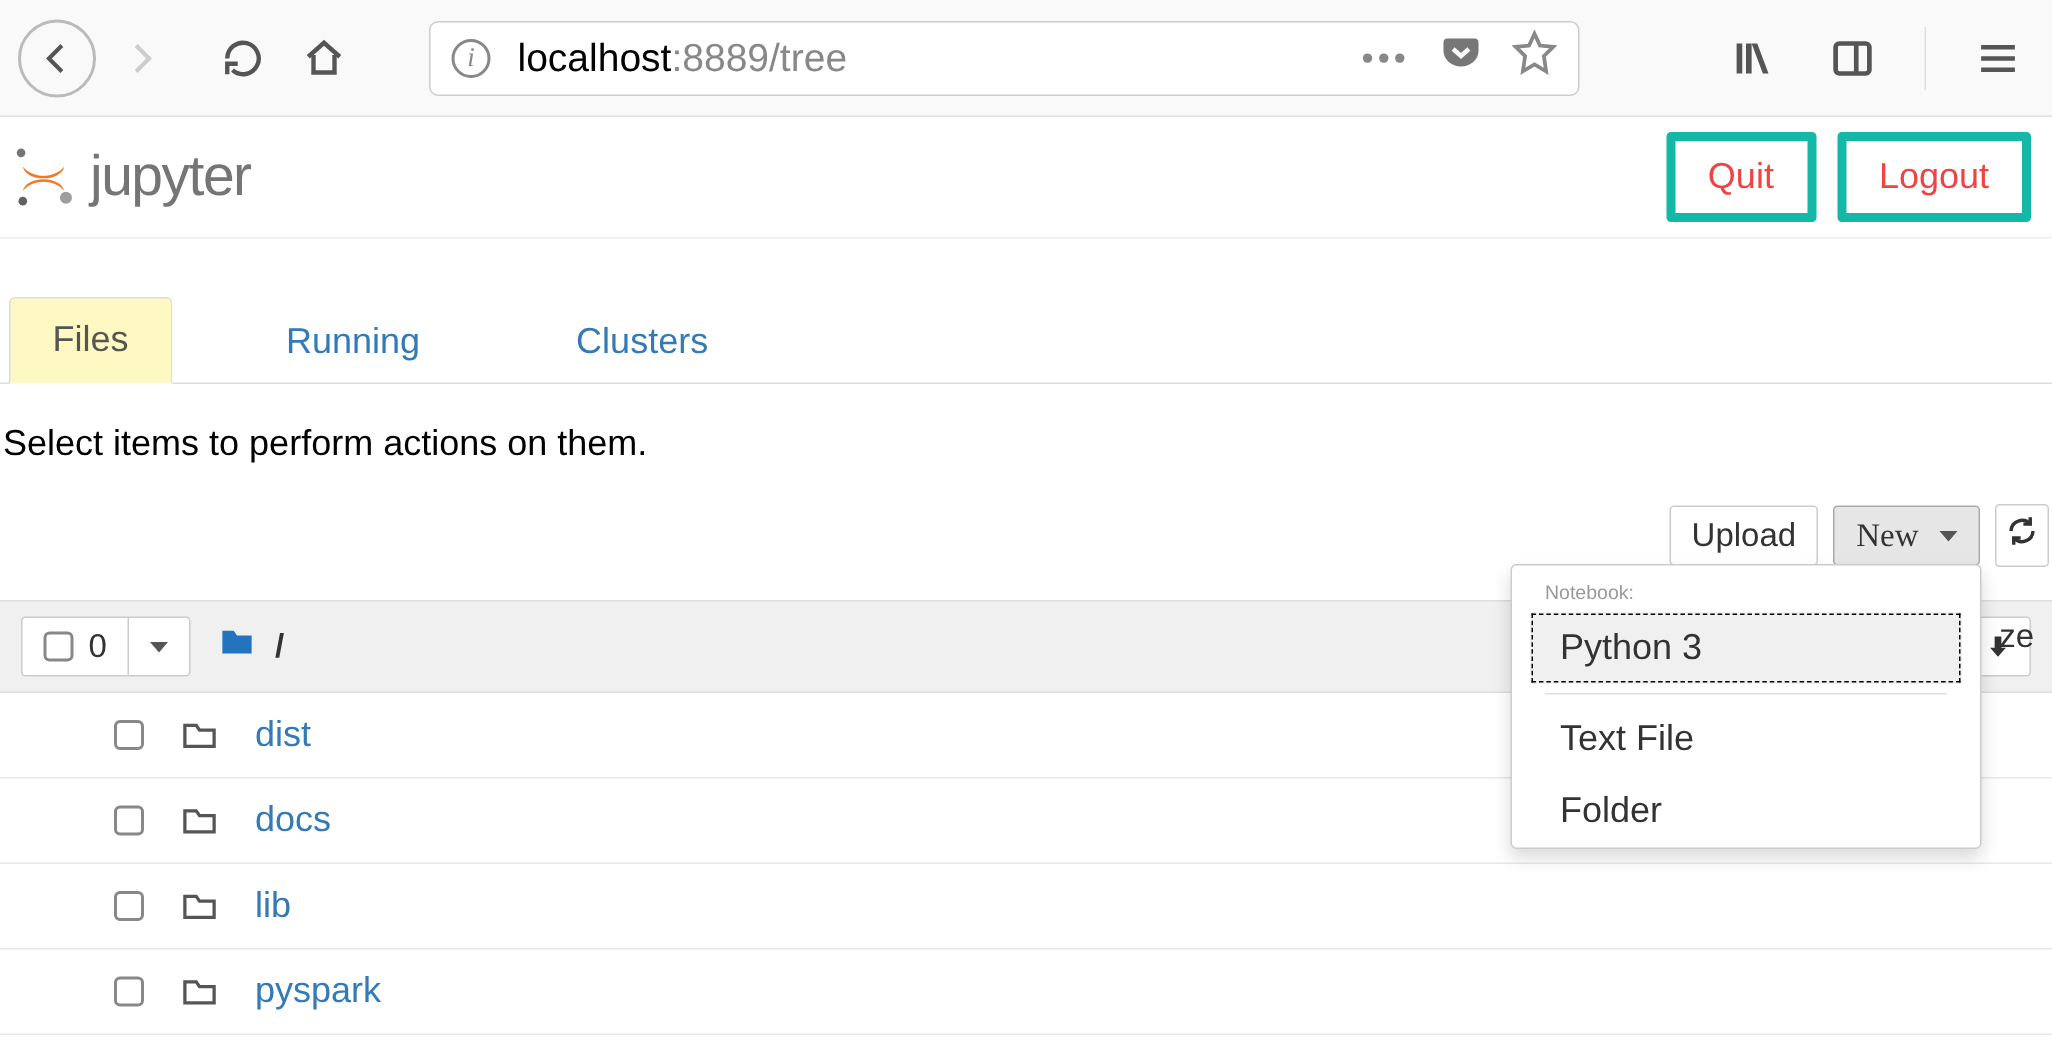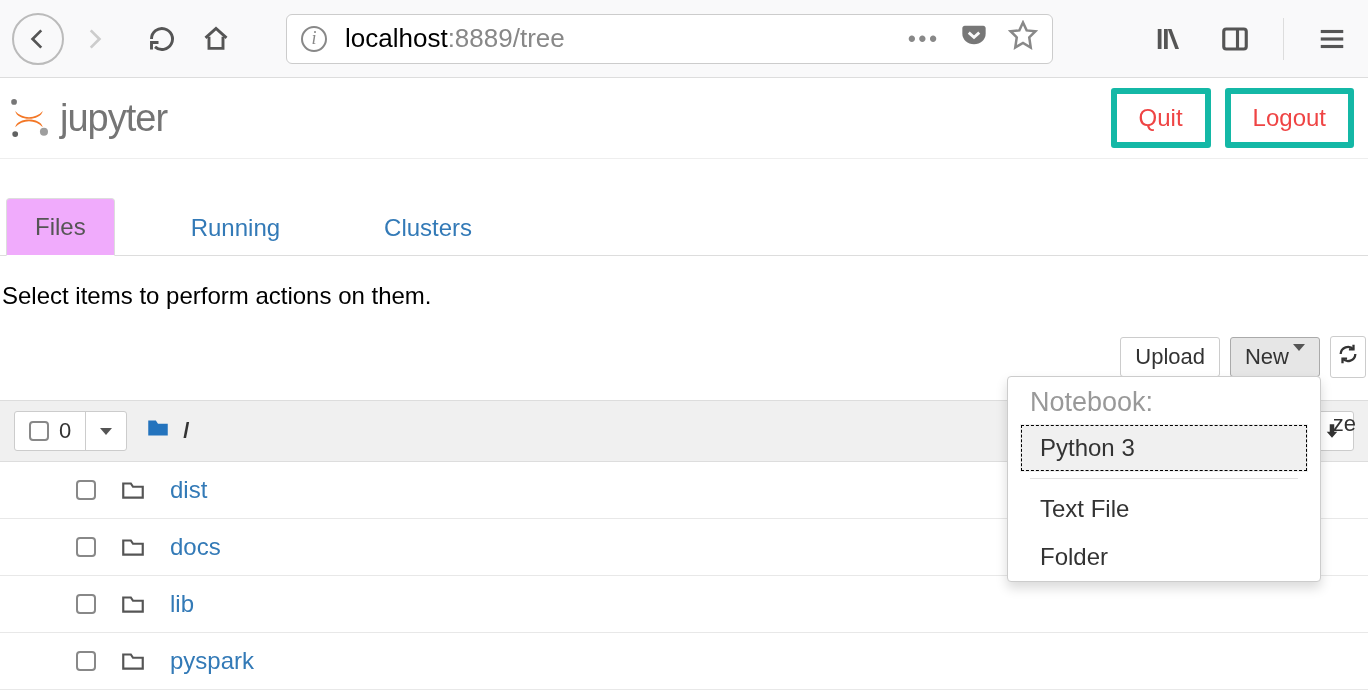--- a/index.html
+++ b/index.html
@@ -112,21 +112,21 @@
     color: #337ab7;
     cursor: pointer;
     position: relative;
     top: 1px;
   }
   .tab.active {
     color: #555;
     border: 1px solid #ddd;
     border-bottom: 1px solid #fff;
     border-radius: 4px 4px 0 0;
-    background: #f0abfc;
+    background: #fef9c3;
   }
 
   .hint {
     font-size: 24px;
     color: #000;
     padding: 26px 0 26px 2px;
   }
 
   .toolbar-row {
     display: flex;
@@ -141,23 +141,24 @@
     font-size: 22px;
     padding: 6px 14px;
     border-radius: 3px;
     cursor: pointer;
     color: #333;
   }
   .sm-btn.new {
     background: #e6e6e6;
     border: 1px solid #aaa;
     display: inline-flex;
-    align-items: flex-start;
-    gap: 4px;
+    align-items: center;
+    gap: 14px;
     position: relative;
+    font-family: Liberation Serif, serif;
   }
   .caret {
     display: inline-block;
     width: 0; height: 0;
     border-left: 6px solid transparent;
     border-right: 6px solid transparent;
     border-top: 7px solid #555;
   }
   .refresh-btn {
     padding: 6px 6px;
@@ -172,21 +173,21 @@
     width: 314px;
     background: #fff;
     border: 1px solid #ccc;
     border-radius: 4px;
     box-shadow: 0 6px 12px rgba(0,0,0,0.15);
     z-index: 100;
     font-size: 24px;
   }
   .dropdown .section-label {
     color: #999;
-    font-size: 27px;
+    font-size: 13px;
     padding: 10px 22px 6px 22px;
   }
   .dropdown .divider {
     height: 1px;
     background: #e0e0e0;
     margin: 6px 22px;
   }
   .dropdown .item {
     padding: 10px 32px;
     cursor: pointer;

